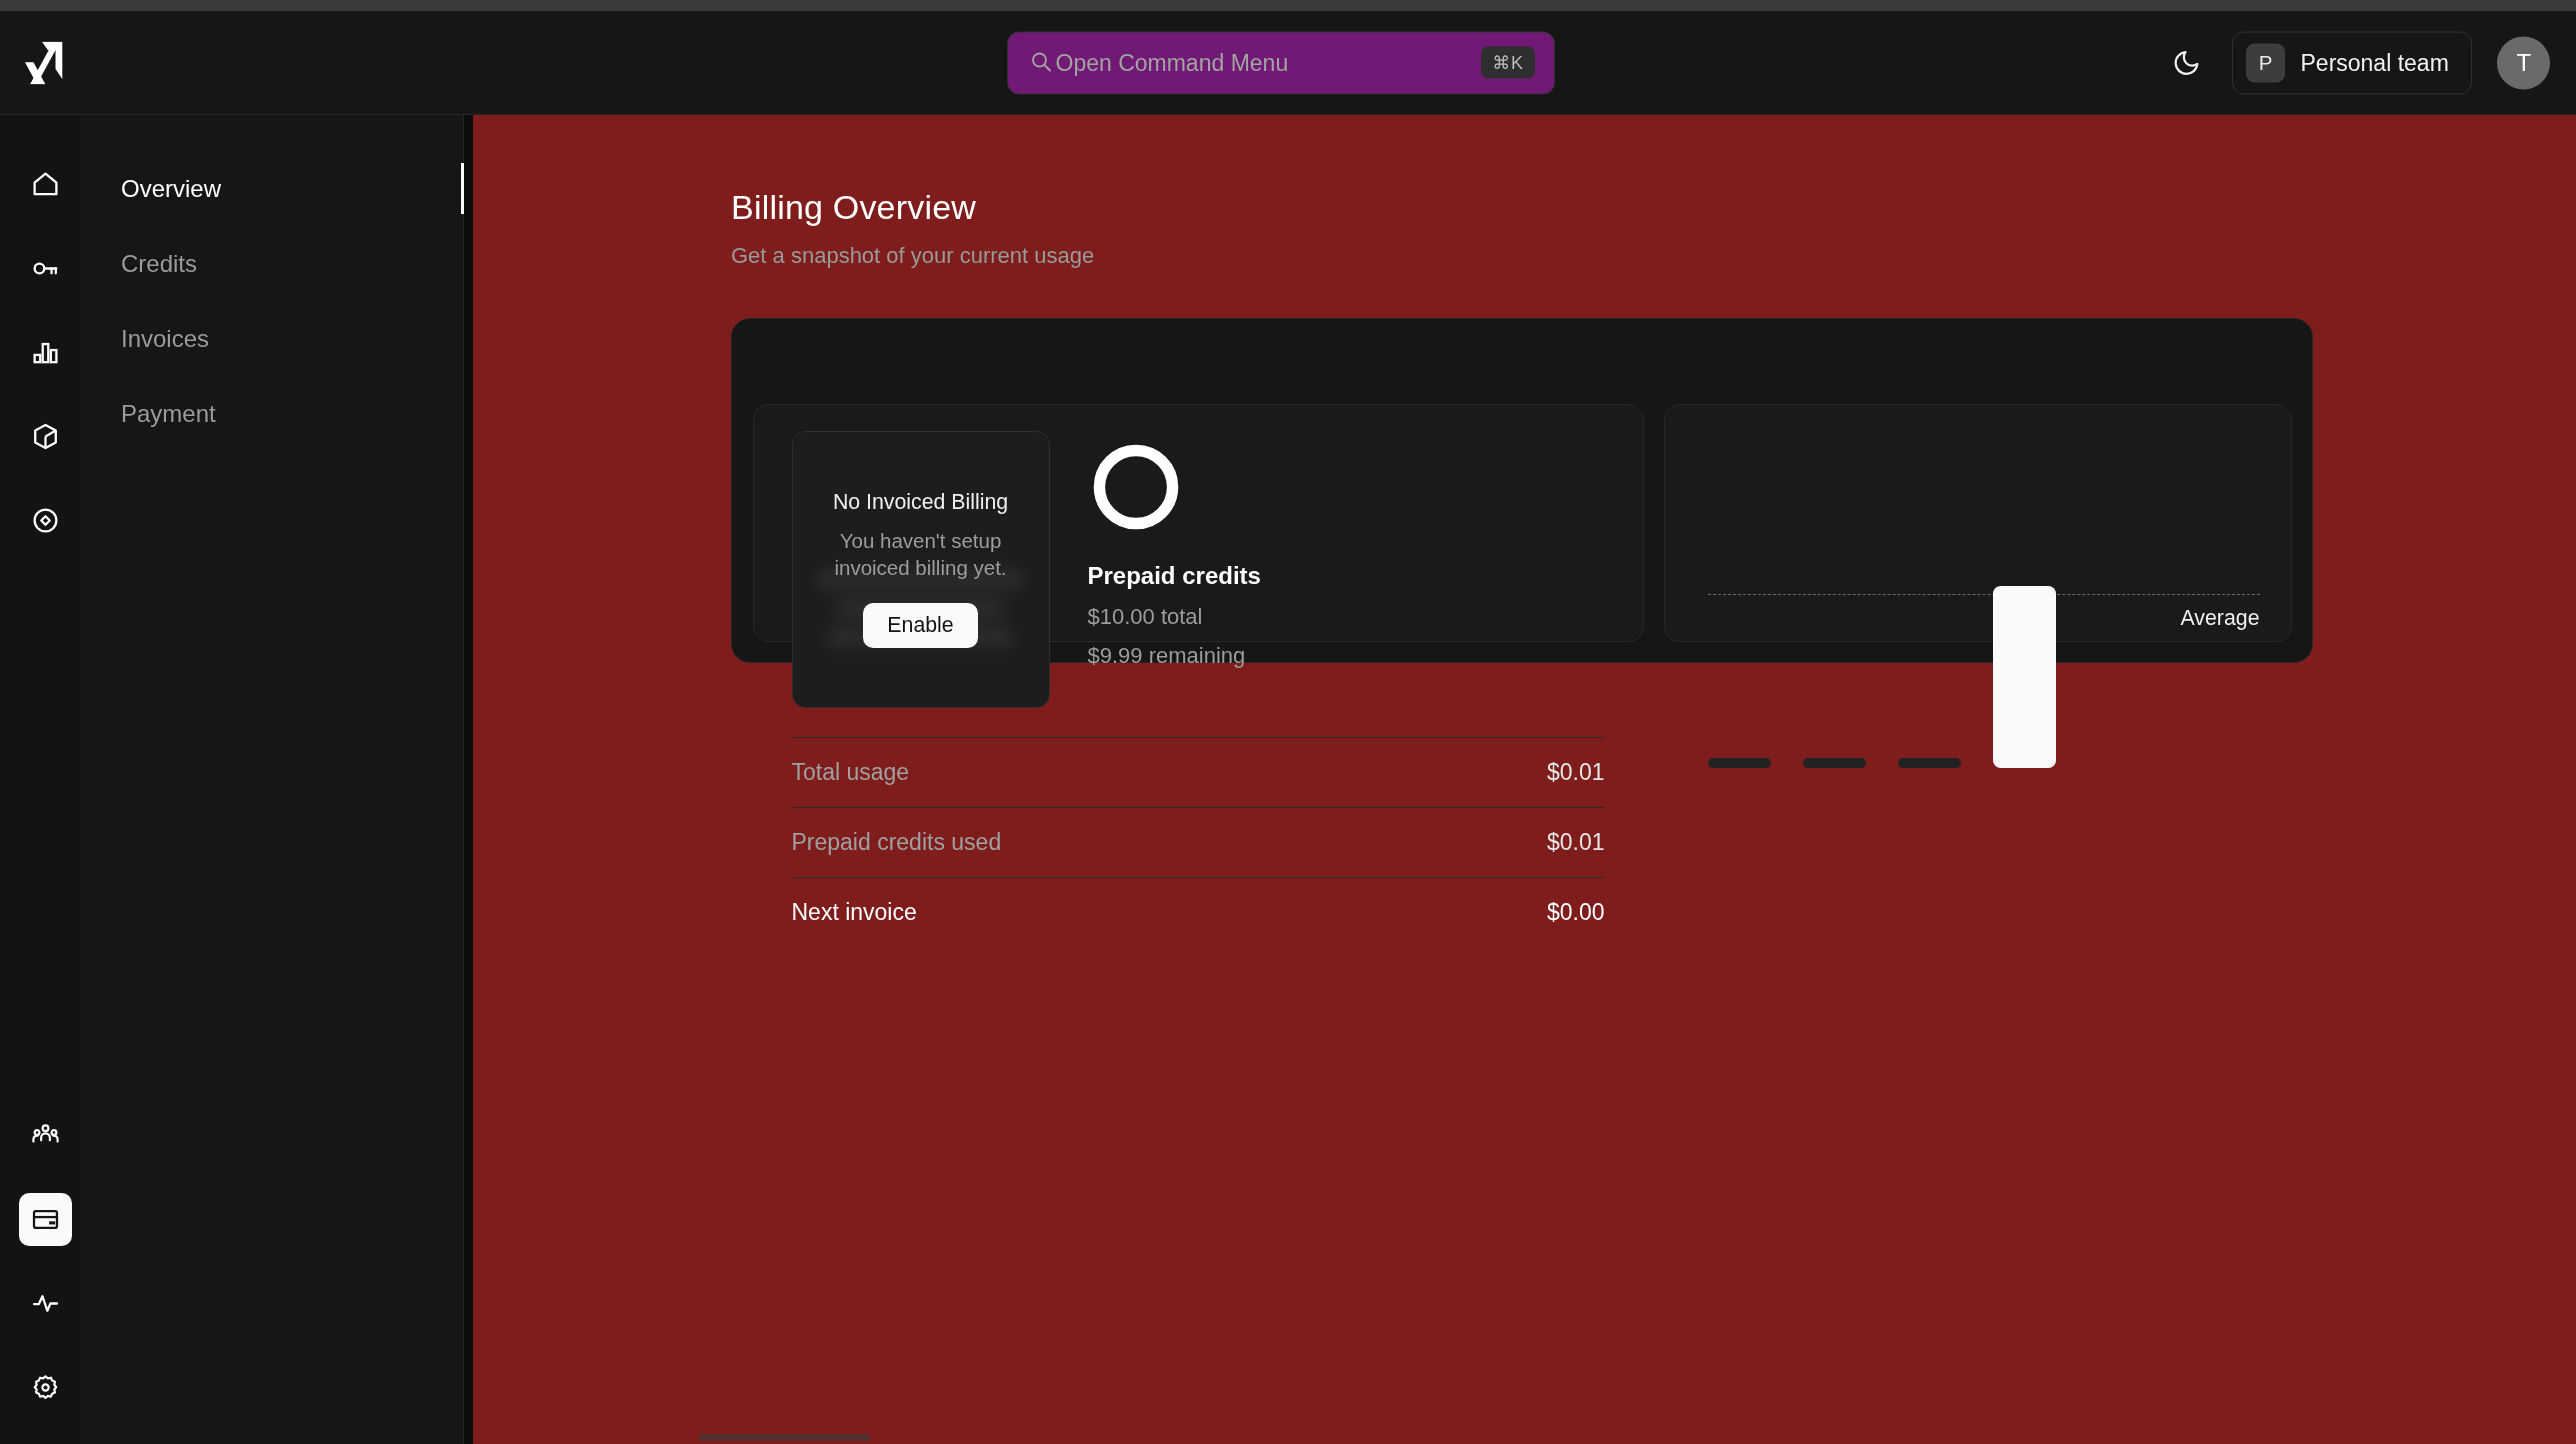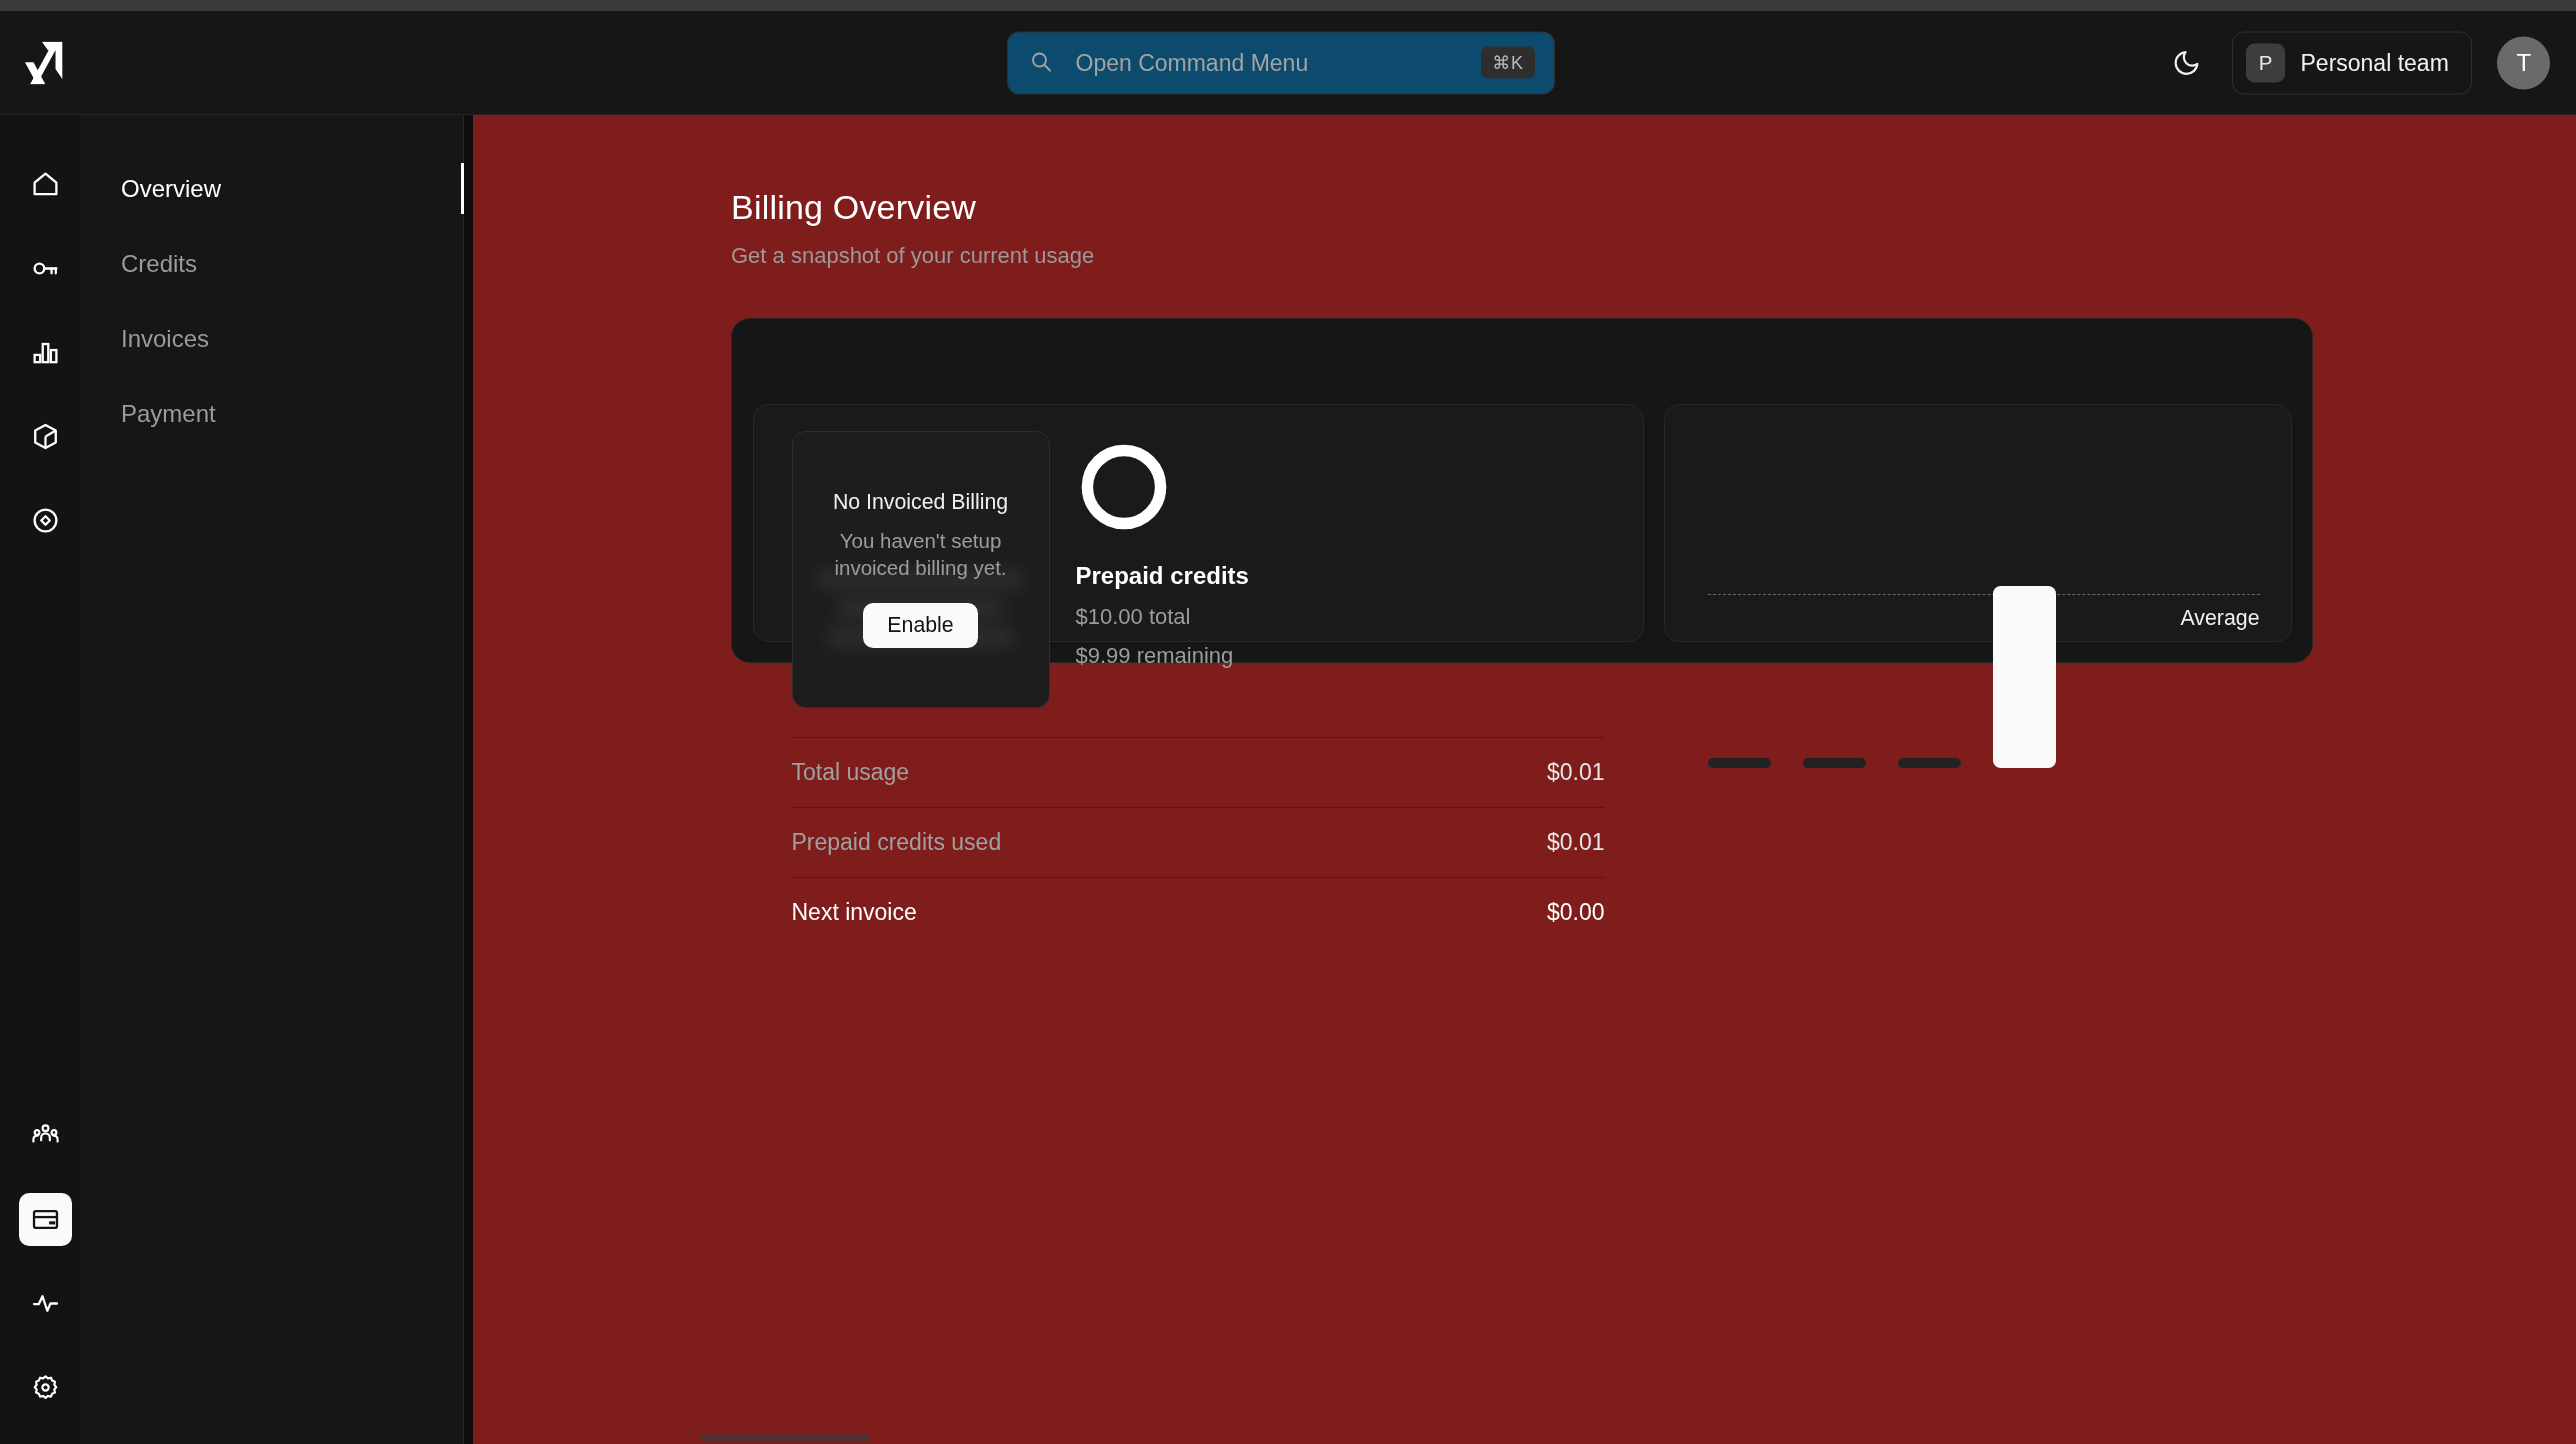--- a/index.html
+++ b/index.html
@@ -25,26 +25,26 @@
     display: flex; align-items: center;
   }
   .logo-wrap {
     position: absolute; left: 19px; top: 50%; transform: translateY(-50%);
     width: 51px; height: 51px; display: flex; align-items: center; justify-content: center;
   }
 
   .cmd-menu {
     position: absolute; left: 1007px; top: 50%; transform: translateY(-50%);
     width: 548px; height: 63px;
-    background: #0c4a6e;
+    background: #701a75;
     border: 0.9px solid #303030;
     border-radius: 12px;
     display: flex; align-items: center;
     padding: 0 19px 0 20.5px;
-    gap: 23px;
+    gap: 3px;
     cursor: text;
   }
   .cmd-menu .ph { color: #a3a3a3; font-size: 23px; flex: 1; }
   .kbd {
     background: #2e2e2e; color: #bdbdbd;
     border-radius: 6.8px; padding: 5.1px 11px;
     font-size: 18px; letter-spacing: 0.9px;
   }
 
   .hdr-right {
@@ -182,21 +182,21 @@
     font-size: 20.5px; color: #9d9d9d; text-align: center; line-height: 1.32;
     margin-top: 12px; position: relative; z-index: 2; max-width: 200px;
   }
   .enable-btn {
     margin-top: 22px; background: #fafafa; color: #121212;
     font-size: 21.3px; padding: 10.2px 24px; border-radius: 10.2px; border: none;
     cursor: pointer; position: relative; z-index: 2;
     font-family: "Liberation Sans", sans-serif;
   }
 
-  .credit-col { margin-left: 26px; }
+  .credit-col { margin-left: 38px; }
   .credit-col.second { margin-left: 85px; }
   .donut { width: 96px; height: 96px; margin-bottom: 24px; }
   .credit-label { font-size: 24px; color: #fff; font-weight: 700; }
   .credit-line { font-size: 22px; color: #9c9c9c; margin-top: 13.6px; }
 
   .usage-table { margin-top: 29px; }
   .usage-row {
     display: flex; align-items: center; justify-content: space-between;
     height: 70px;
     border-top: 0.9px solid #2b2b2b;

